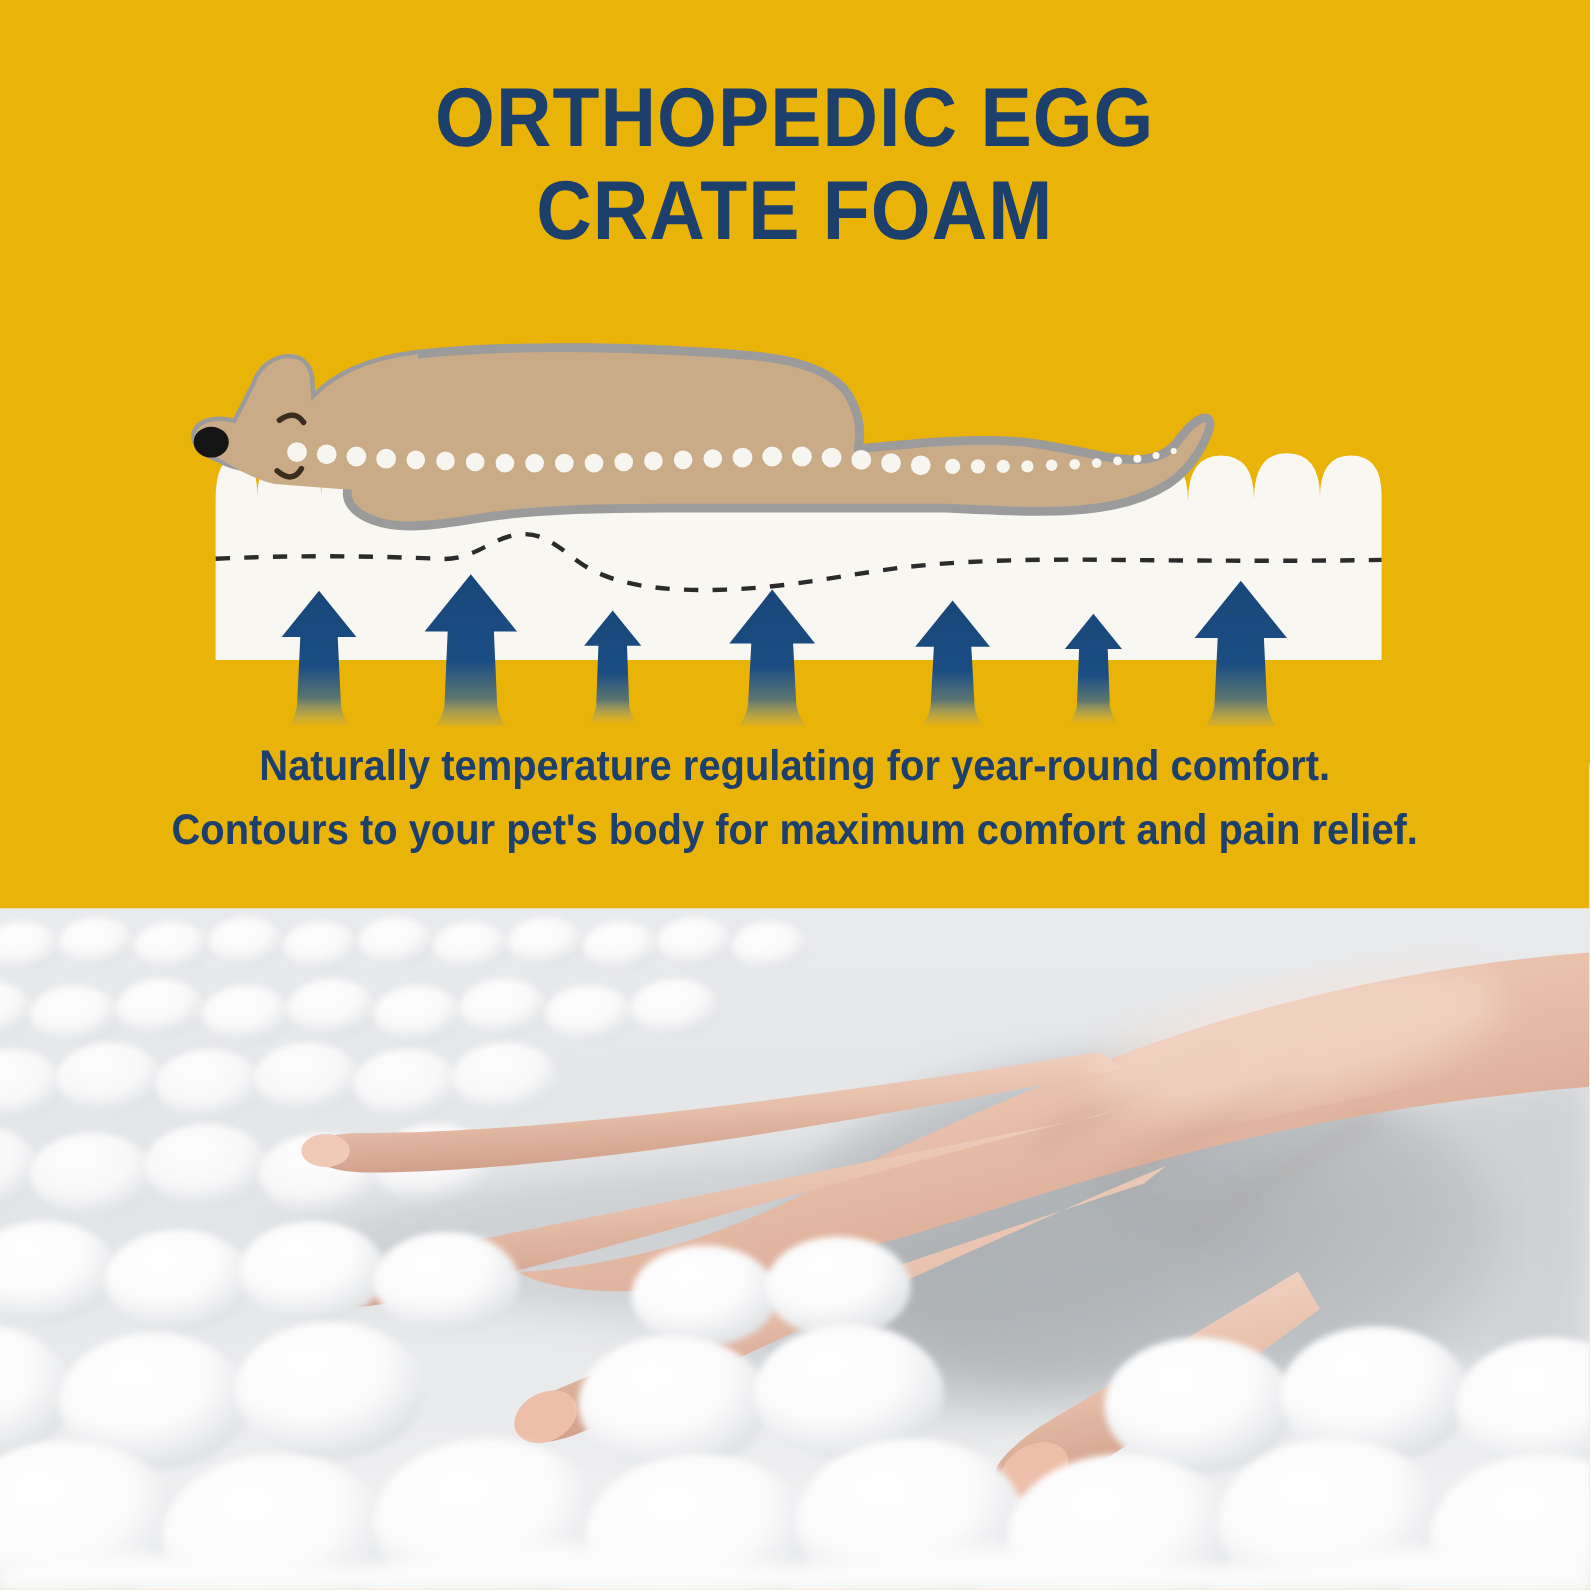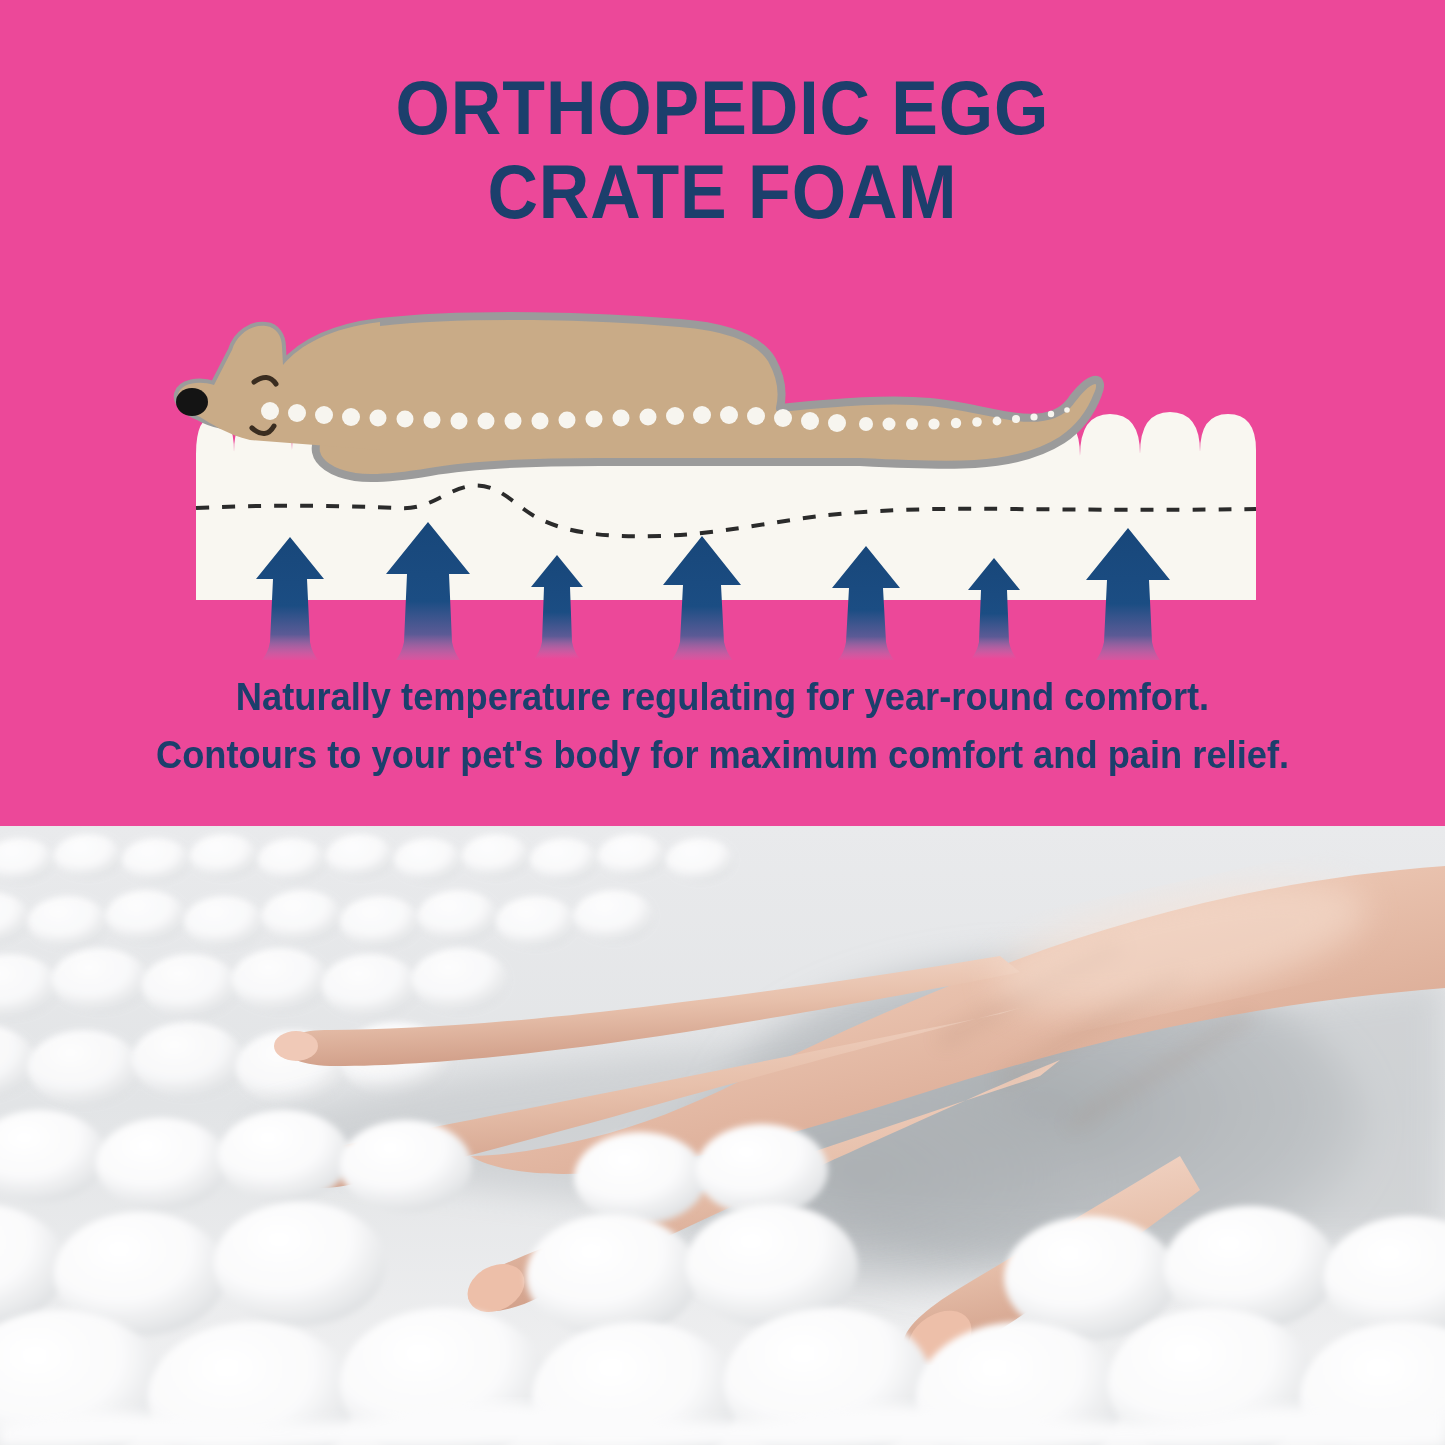--- a/index.html
+++ b/index.html
@@ -14,21 +14,21 @@
     overflow: hidden;
     font-family: "Liberation Sans", sans-serif;
   }
 
   
   #info-panel {
     position: absolute;
     left: 0; top: 0;
     width: 1445px;
     height: 826px;
-    background: #ec4899;
+    background: #eab308;
   }
 
   #headline {
     position: absolute;
     left: 0; top: 66px;
     width: 1445px;
     text-align: center;
     color: #1c3f6c;
     font-family: "Liberation Sans Narrow", "Liberation Sans", sans-serif;
     font-weight: bold;

